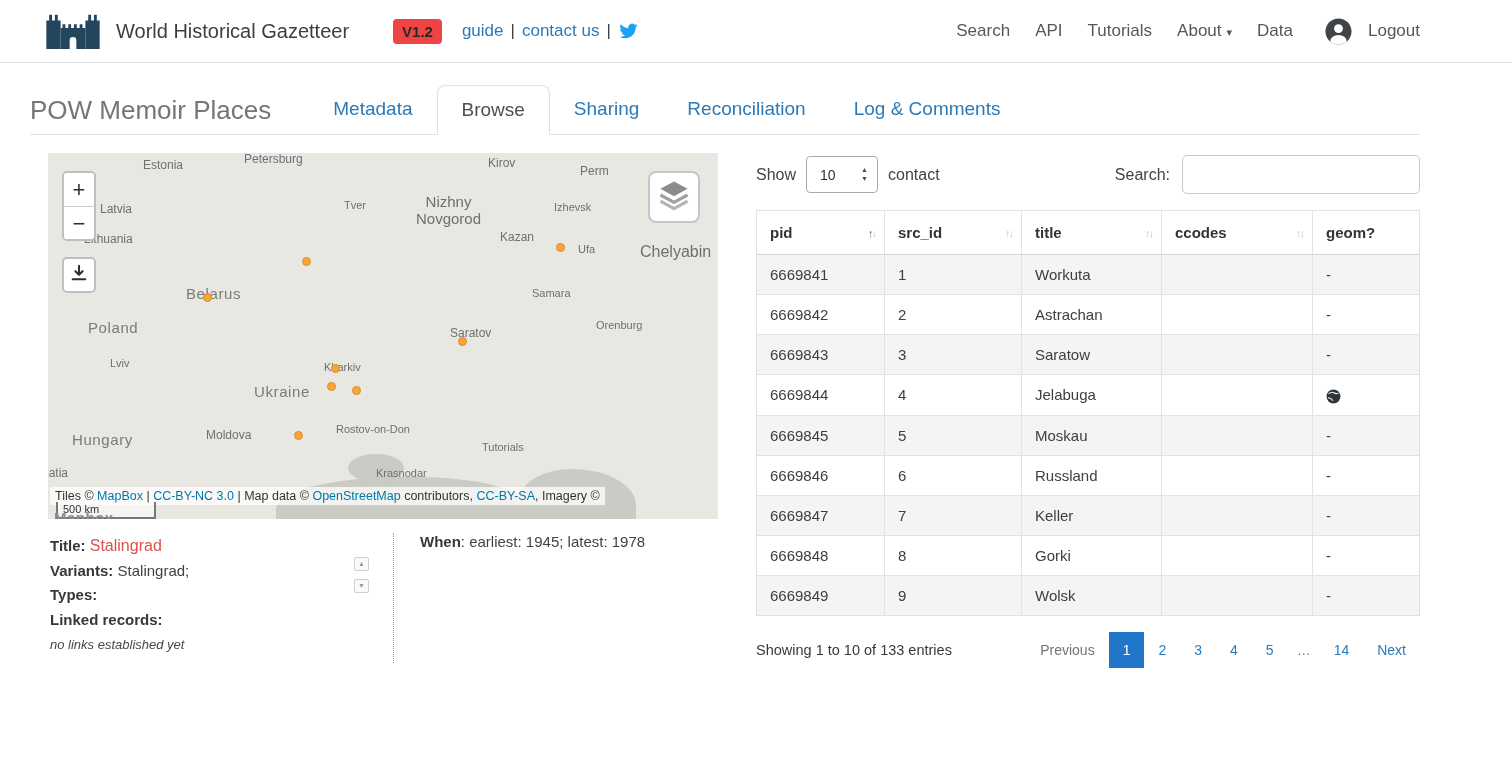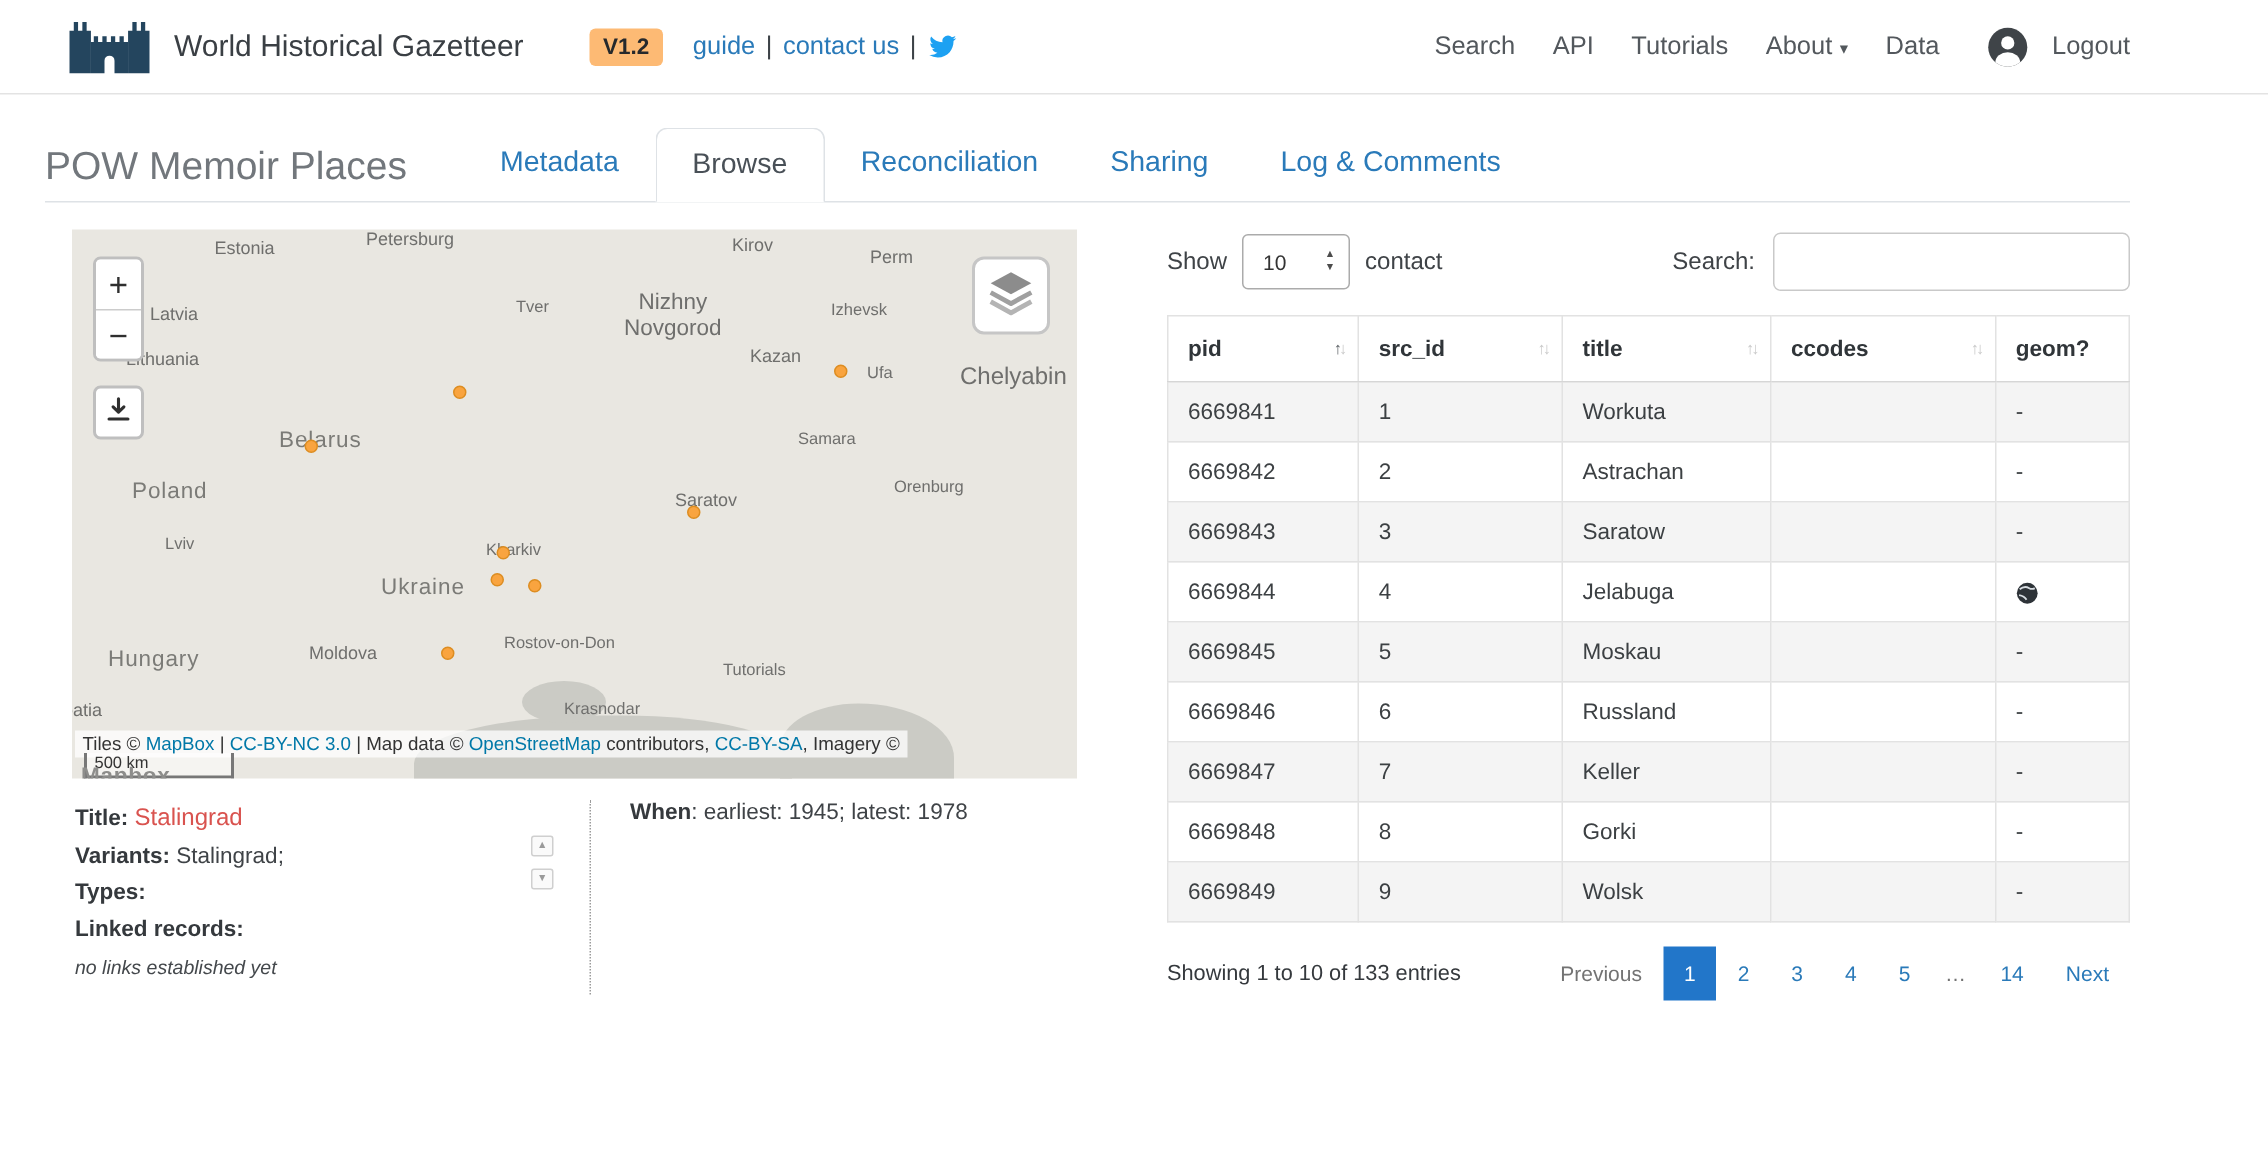--- a/index.html
+++ b/index.html
@@ -5,21 +5,21 @@
   * { box-sizing: border-box; margin: 0; padding: 0; }
   html,body { width:1512px; height:768px; overflow:hidden; background:#fff;
     font-family:"Liberation Sans", sans-serif; color:#3f4347; }
   a { text-decoration:none; cursor:pointer; }
 
   
   .header { height:63px; display:flex; align-items:center; padding:0 92px 0 44px;
     border-bottom:1px solid #e3e3e3; }
   .logo-svg { flex:none; }
   .brand-title { font-size:20px; color:#3a3f44; margin-left:14px; white-space:nowrap; }
-  .version-badge { background:#fdba74; color:#26292c; font-weight:bold; font-size:15px;
+  .version-badge { background:#ef4444; color:#26292c; font-weight:bold; font-size:15px;
     padding:4px 9px; border-radius:4px; margin-left:44px; }
   .hdr-links { margin-left:20px; font-size:17px; display:flex; align-items:center; gap:7px; }
   .hdr-links a { color:#2a7ab9; }
   .pipe { color:#3c4247; }
   .twitter-wrap { display:flex; align-items:center; }
   .header-nav { margin-left:auto; display:flex; align-items:center; gap:25px;
     font-size:17px; color:#53585d; }
   .hnav-item { color:#53585d; }
   .hnav-item .caret { font-size:11px; margin-left:5px; color:#53585d; }
   .avatar-wrap { display:flex; align-items:center; margin-left:2px; }
@@ -28,21 +28,21 @@
   
   .tabs-row { display:flex; align-items:flex-end; margin:22px 92px 0 30px;
     border-bottom:1px solid #dee2e6; }
   .page-title { font-size:26px; font-weight:400; color:#72777c; margin:0 38px 8px 0; white-space:nowrap; }
   .tab-bar { display:flex; }
   .tab { font-size:19px; color:#2a7ab9; padding:13px 24px; margin-bottom:-1px; display:block; }
   .tab.active { color:#495057; background:#fff; border:1px solid #dee2e6;
     border-bottom:1px solid #fff; border-radius:8px 8px 0 0; }
 
   
-  .main { display:flex; padding:18px 92px 0 48px; gap:60px; }
+  .main { display:flex; padding:18px 92px 0 48px; gap:38px; }
   .left-pane { width:670px; flex:none; }
   .right-pane { flex:1; min-width:0; }
 
   
   .map { position:relative; width:670px; height:366px; background:#e9e7e1; overflow:hidden; }
   .water { position:absolute; background:#cbcbc5; }
   .water.black-sea { left:228px; top:324px; width:252px; height:64px; border-radius:50% 45% 0 0; }
   .water.azov-sea  { left:300px; top:301px; width:56px; height:28px; border-radius:50%; }
   .water.caspian   { left:472px; top:316px; width:116px; height:66px; border-radius:45% 55% 0 0; }
   .map-label { position:absolute; color:#6f6f6d; white-space:pre-line; text-align:center; line-height:1.15; }
@@ -162,22 +162,22 @@
     </span>
     <a class="logout-link">Logout</a>
   </span>
 </header>
 
 <div class="tabs-row">
   <h1 class="page-title">POW Memoir Places</h1>
   <nav class="tab-bar">
       <a class="tab">Metadata</a>
       <a class="tab active">Browse</a>
+      <a class="tab">Sharing</a>
       <a class="tab">Reconciliation</a>
-      <a class="tab">Sharing</a>
       <a class="tab">Log &amp; Comments</a>
     </nav>
 </div>
 
 <main class="main">
 
   <section class="left-pane">
     <div class="map">
       <div class="water black-sea"></div>
       <div class="water azov-sea"></div>

